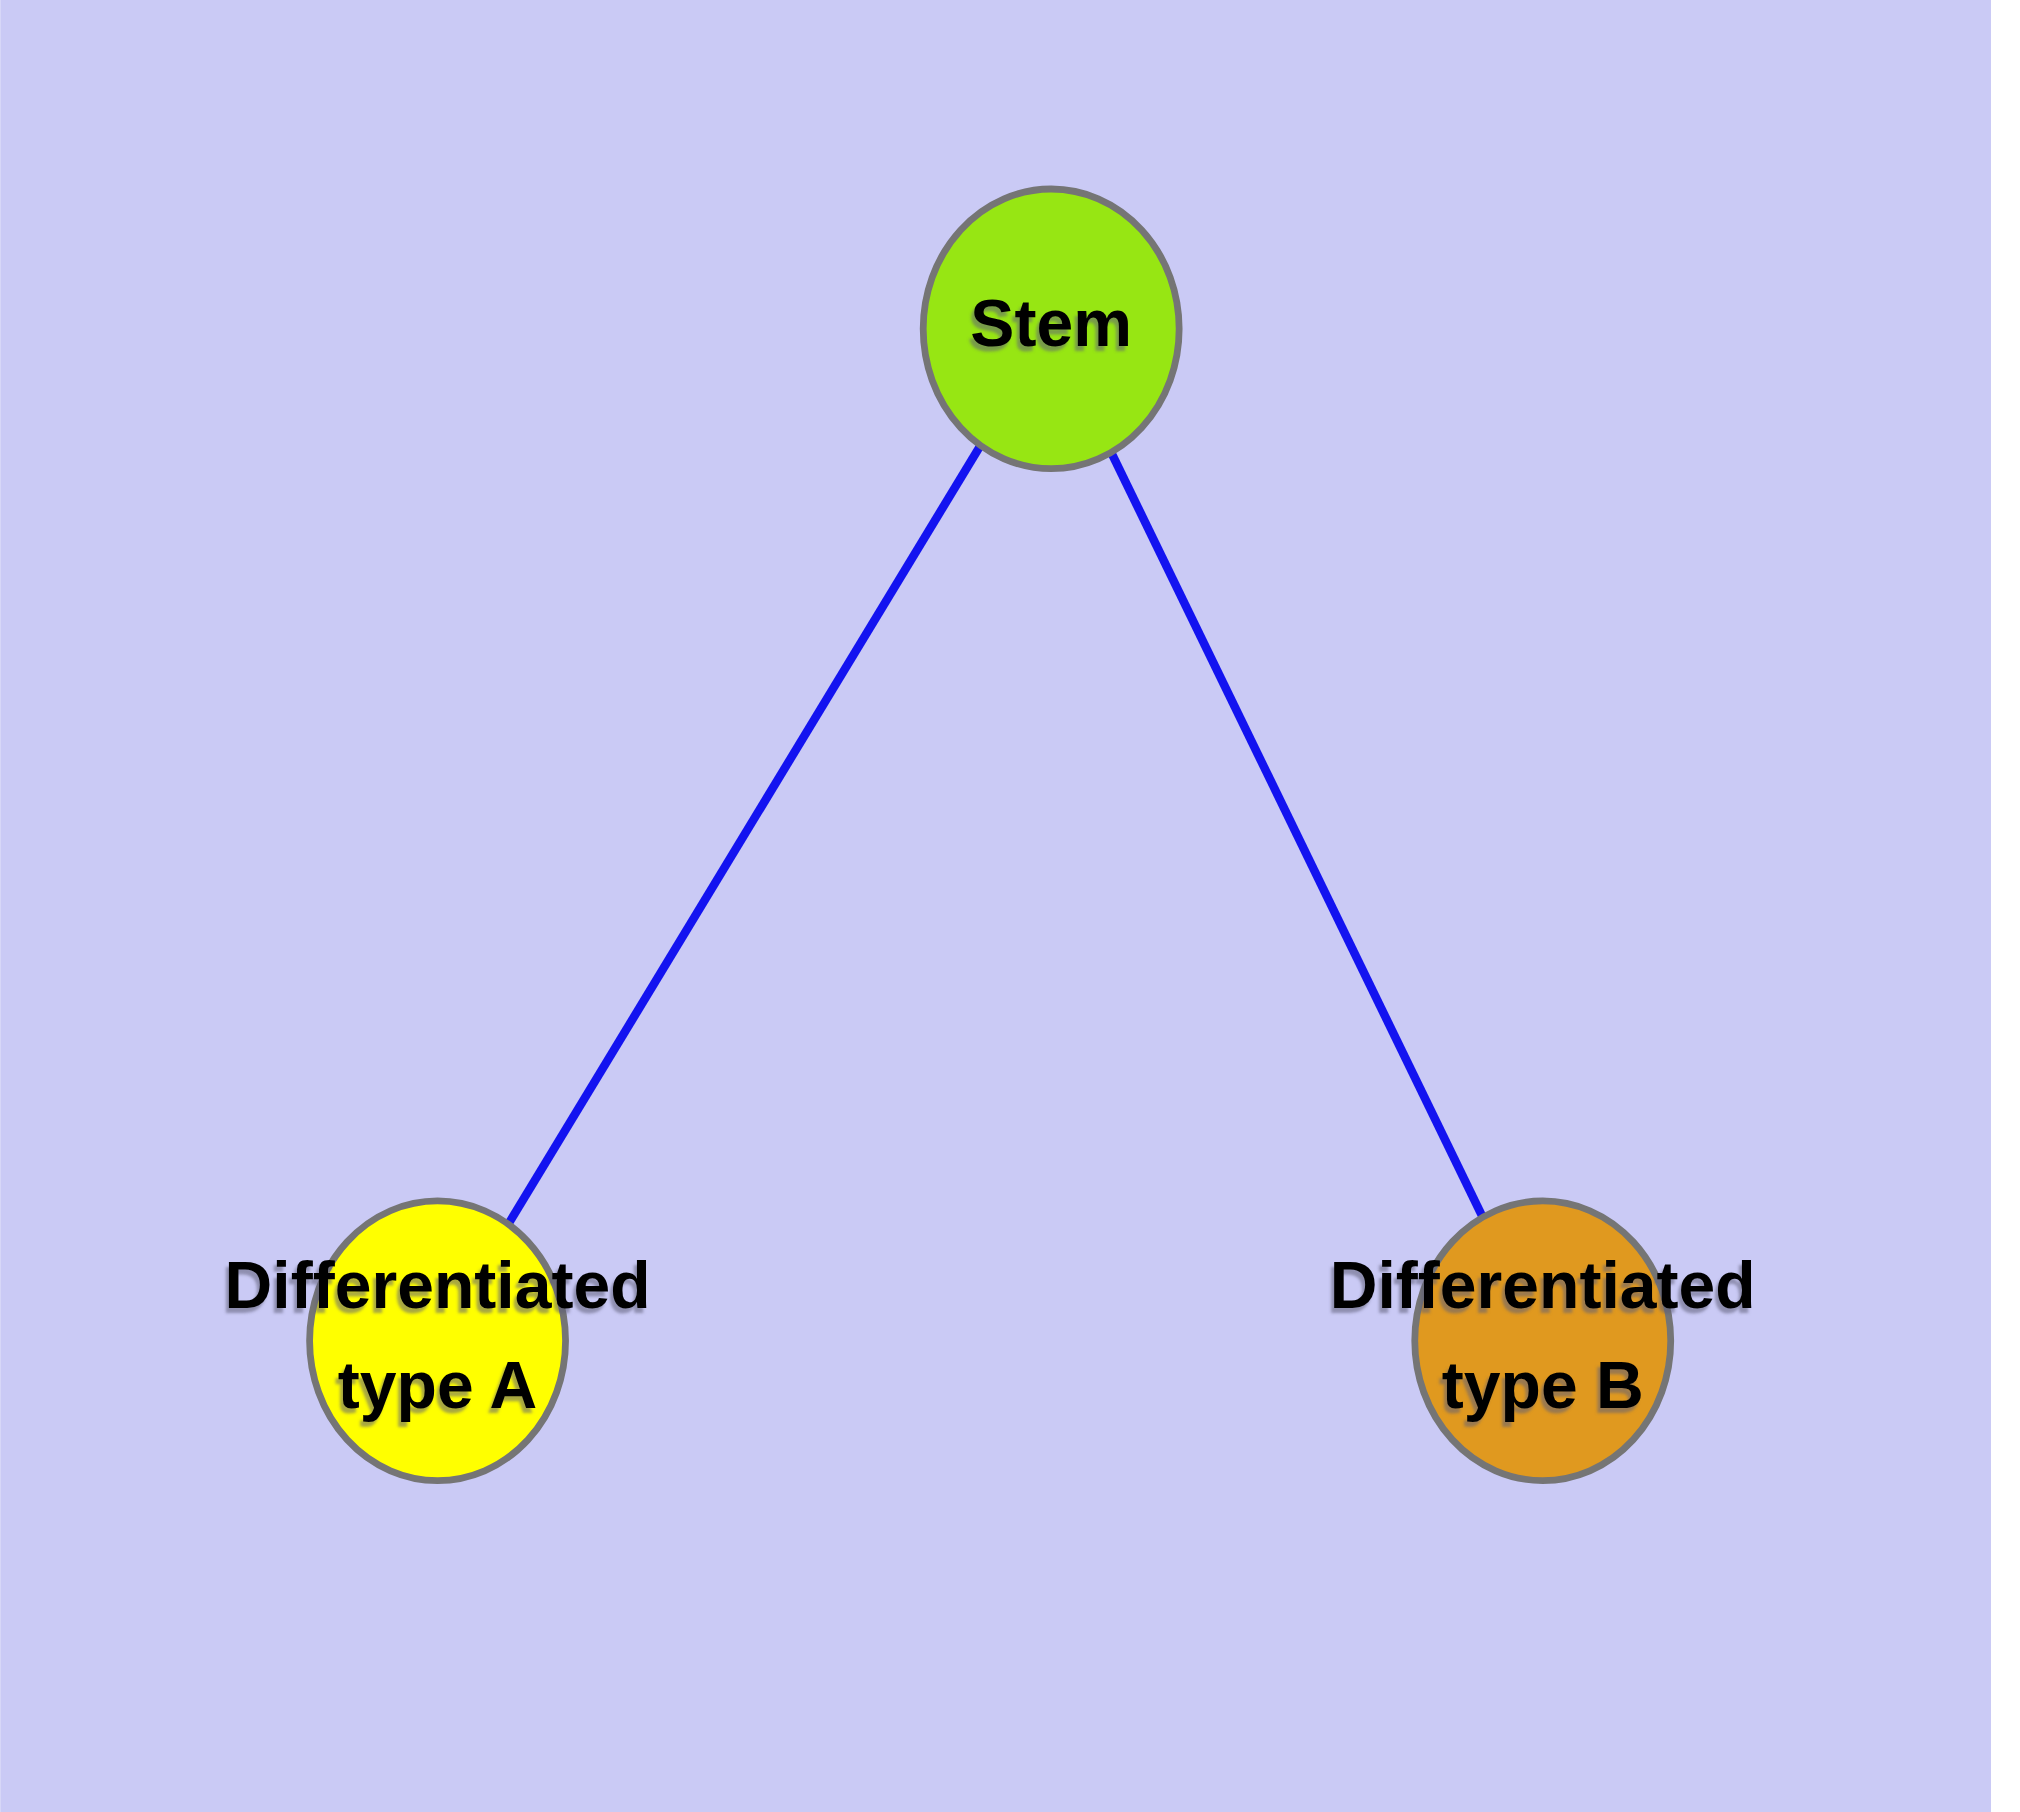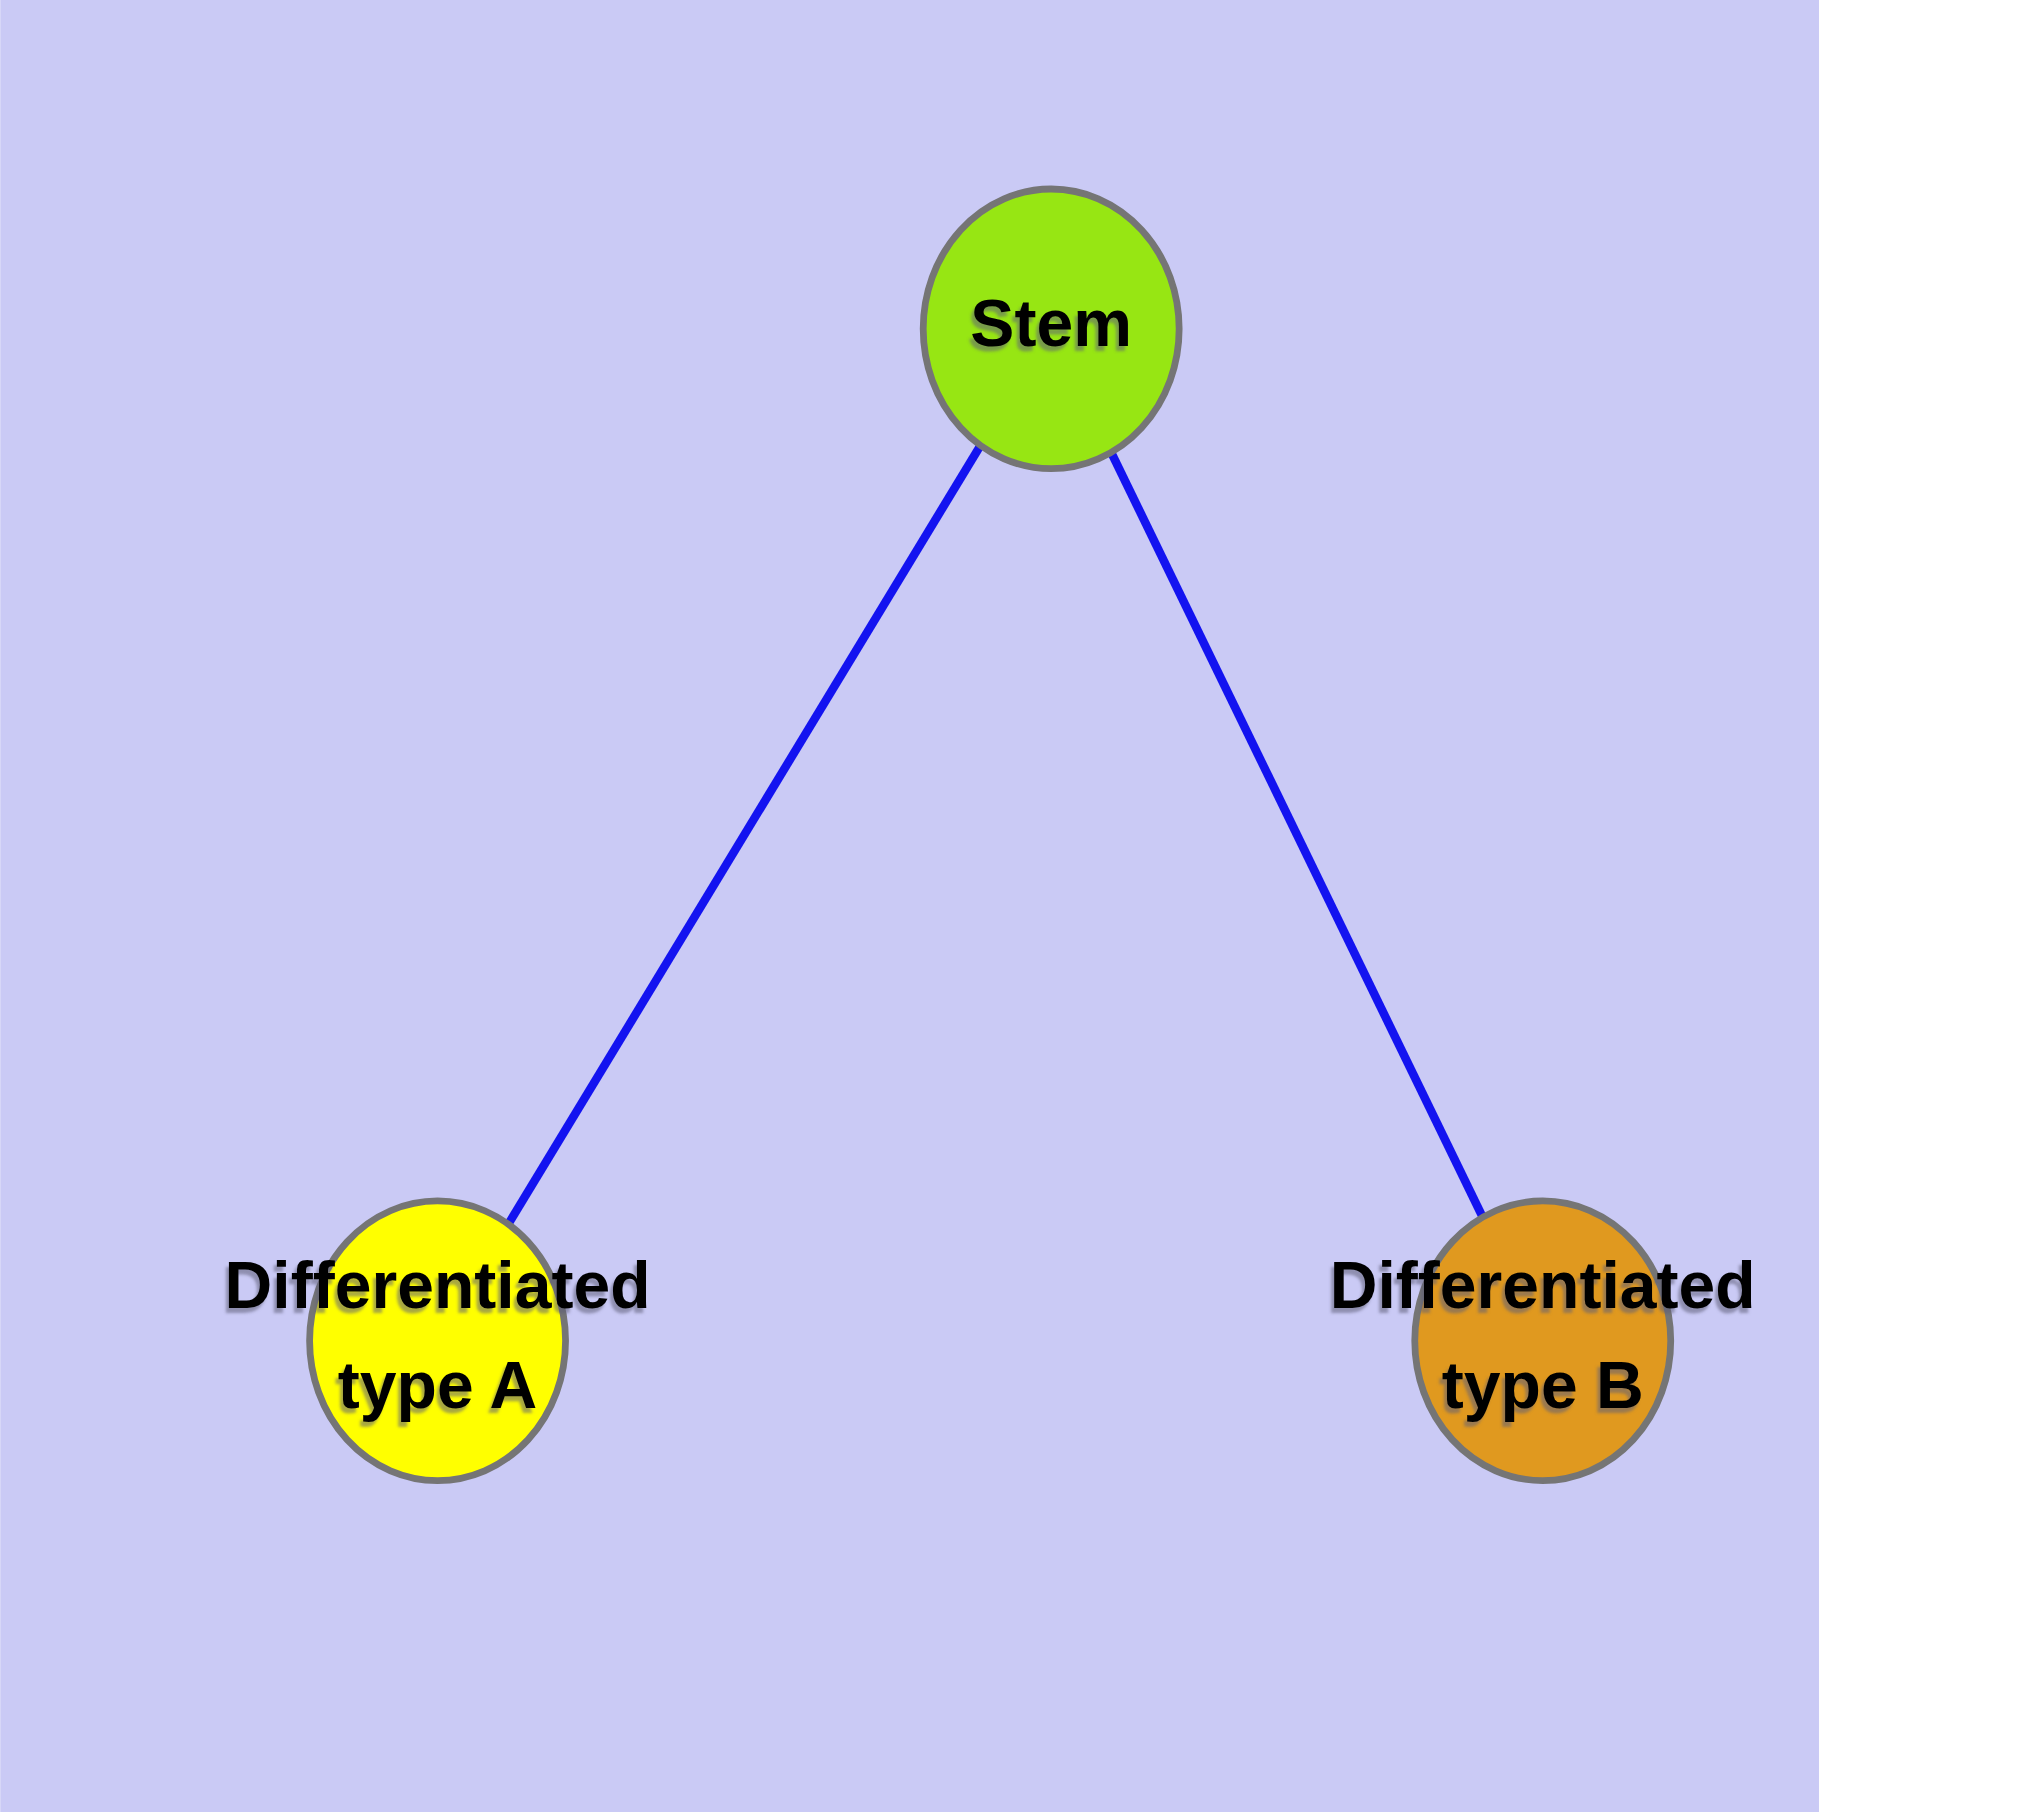--- a/index.html
+++ b/index.html
@@ -2,24 +2,23 @@
 <html style="font-size:13.6px"><head>
 <meta charset="utf-8">
 <style>
   html, body {
     margin: 0;
     padding: 0;
     background: #ffffff;
   }
   .canvas {
     position: relative;
-    width: 1779px;
+    width: 1991px;
     height: 1812px;
     overflow: hidden;
-    padding-left: 40px;
   }
   svg.diagram {
     position: absolute;
     left: 0;
     top: 0;
     display: block;
   }
   .node-label {
     font-family: "Liberation Sans", "DejaVu Sans", sans-serif;
     font-weight: bold;

